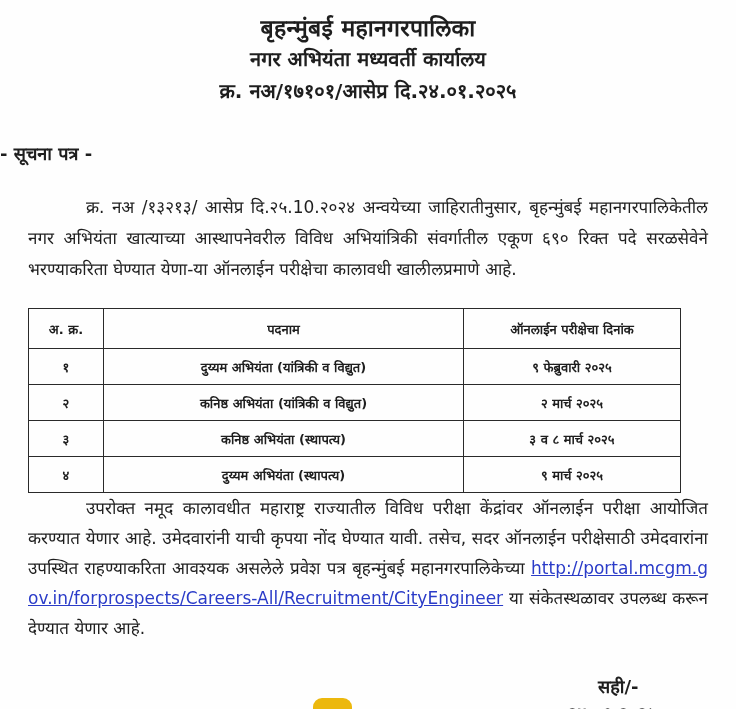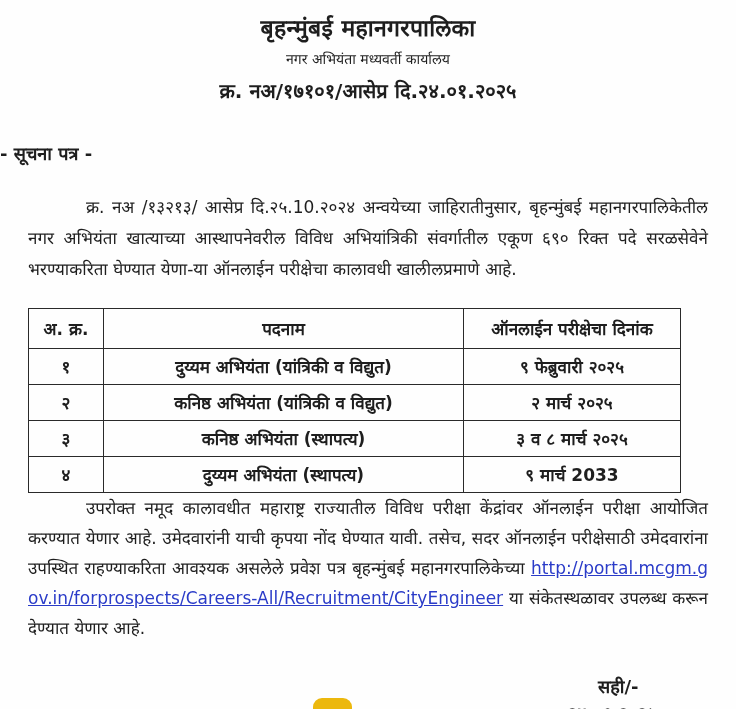--- a/index.html
+++ b/index.html
@@ -11,21 +11,21 @@
   }
   .page {
     position: relative;
     width: 736px;
     height: 709px;
     background: #fefefe;
     overflow: hidden;
   }
   .doc-header { text-align: center; padding-top: 12px; }
   .org-name   { font-size: 23px; font-weight: 700; line-height: 32px; letter-spacing: .3px; }
-  .office-name{ font-size: 14px; font-weight: 400; line-height: 31px; }
+  .office-name{ font-size: 20px; font-weight: 700; line-height: 31px; }
   .ref-line   { font-size: 20px; font-weight: 700; line-height: 33px; }
   .notice-title {
     text-align: left;
     font-size: 18px;
     font-weight: 700;
     margin-top: 33px;
   }
   .body-para {
     margin: 0 28px;
     font-size: 17px;
@@ -38,21 +38,21 @@
   table.schedule {
     border-collapse: collapse;
     margin: 23px 0 0 28px;
     width: 652px;
     table-layout: fixed;
   }
   table.schedule th, table.schedule td {
     border: 1.6px solid #2a2a2a;
     text-align: center;
     vertical-align: middle;
-    font-size: 17px;
+    font-size: 13px;
     padding: 0 4px;
   }
   table.schedule th { height: 40px; font-weight: 700; }
   table.schedule td { height: 36px; font-weight: 600; }
   .col-sr   { width: 75px; }
   .col-post { width: 360px; }
   .col-date { width: 217px; }
   a.doc-link {
     color: #2a3bc8;
     text-decoration: underline;
@@ -119,21 +119,21 @@
         <td>२ मार्च  २०२५</td>
       </tr>
       <tr>
         <td>३</td>
         <td>कनिष्ठ अभियंता (स्थापत्य)</td>
         <td>३ व ८ मार्च २०२५</td>
       </tr>
       <tr>
         <td>४</td>
         <td>दुय्यम अभियंता (स्थापत्य)</td>
-        <td>९ मार्च 2033</td>
+        <td>९ मार्च २०२५</td>
       </tr>
     </tbody>
   </table>
 
   <p class="body-para para-2"><span>उपरोक्त नमूद कालावधीत महाराष्ट्र राज्यातील विविध परीक्षा केंद्रांवर ऑनलाईन परीक्षा आयोजित करण्यात येणार आहे. उमेदवारांनी याची कृपया नोंद घेण्यात यावी. तसेच, सदर ऑनलाईन परीक्षेसाठी उमेदवारांना उपस्थित राहण्याकरिता आवश्यक असलेले प्रवेश पत्र बृहन्मुंबई महानगरपालिकेच्या </span><a class="doc-link" href="#" style="color: rgb(42, 59, 200);">http://portal.mcgm.gov.in/forprospects/Careers-All/Recruitment/CityEngineer</a><span> या संकेतस्थळावर उपलब्ध करून देण्यात येणार आहे.</span></p>
 
   <div class="signature-block">
     <div class="sig-line-1">सही/-</div>
     <div>२४.०१.२०२५</div>
     <div>नगर अभियंता</div>

